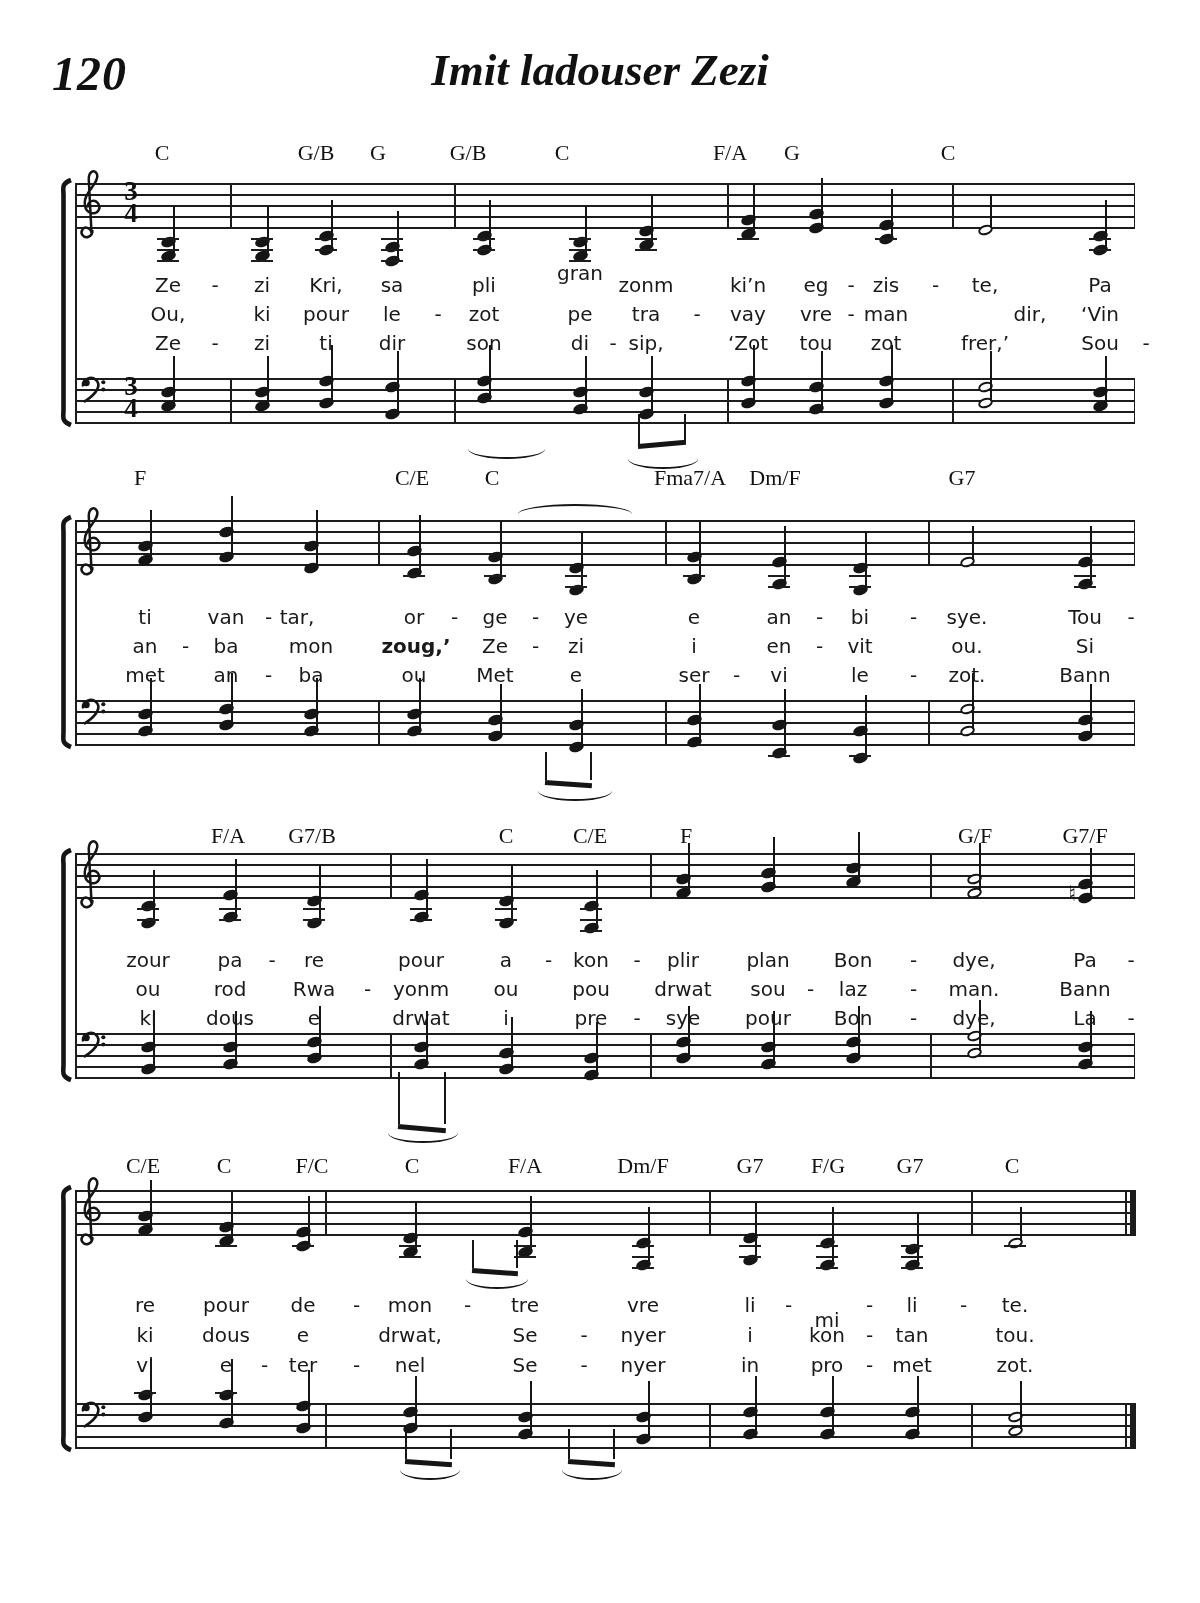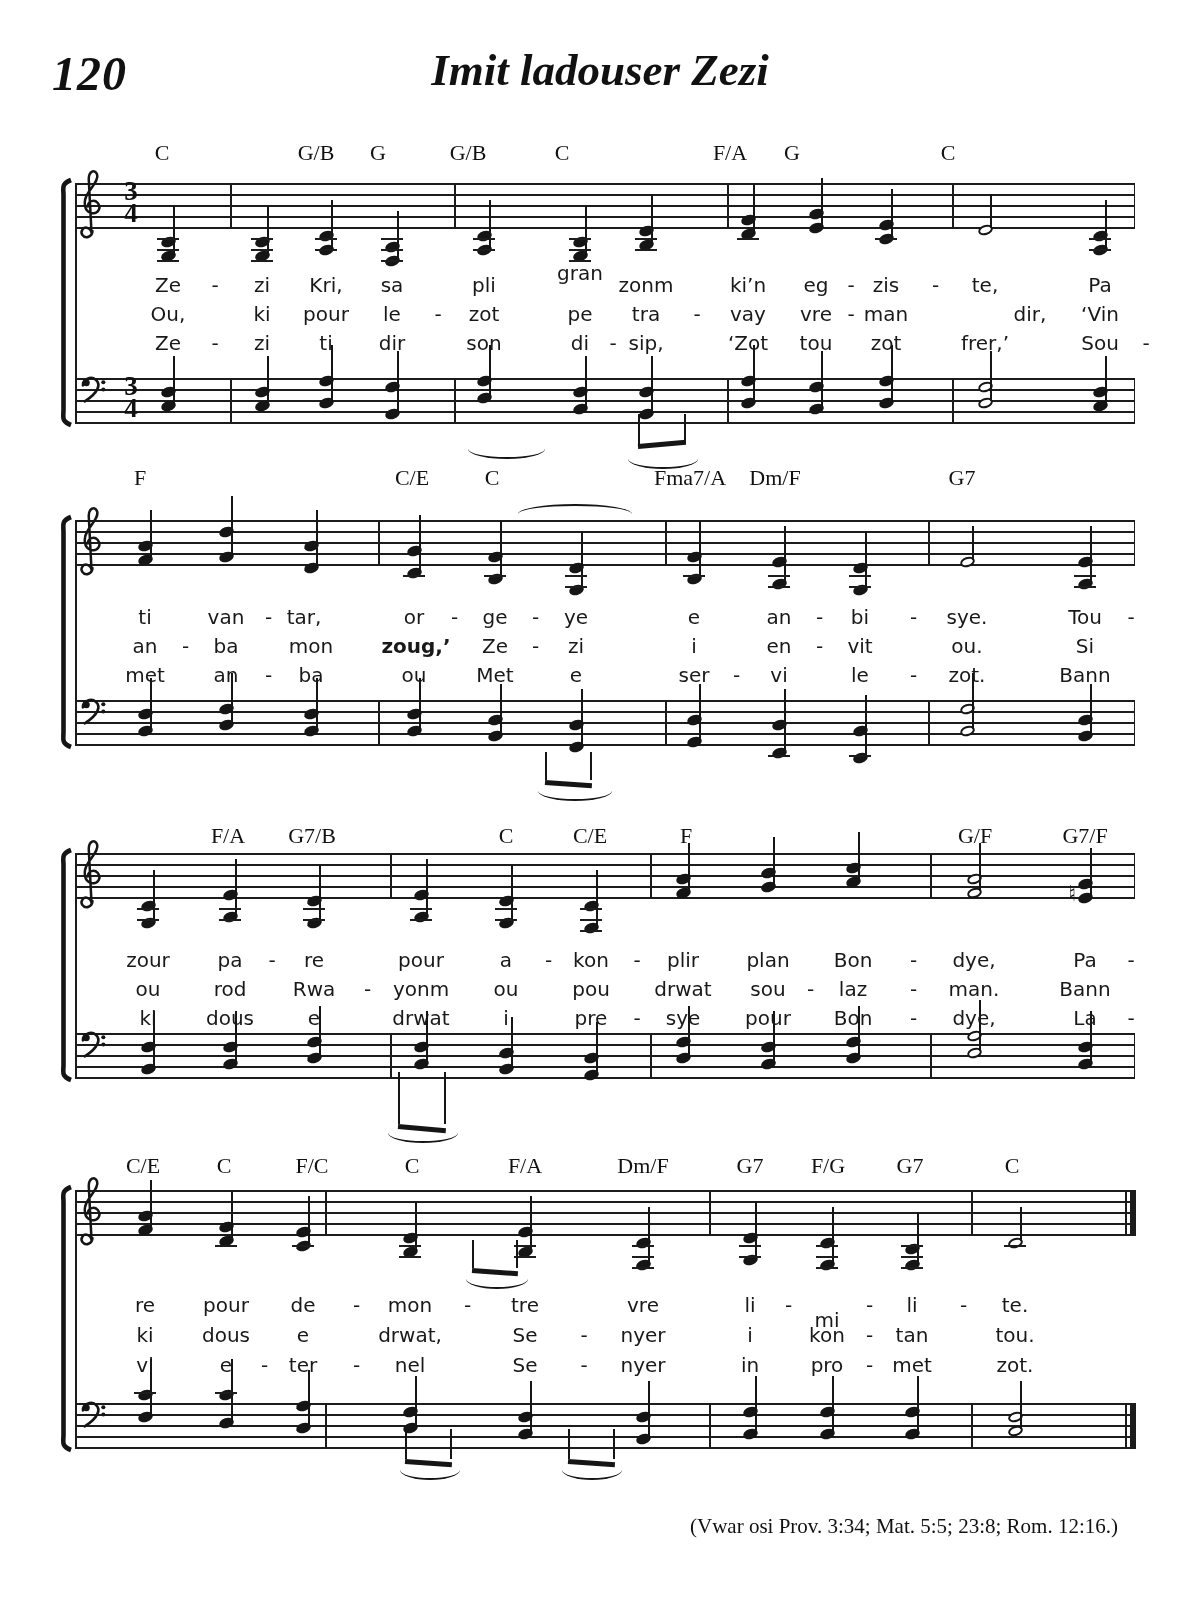--- a/index.html
+++ b/index.html
@@ -333,21 +333,21 @@
       <div class="notehead q" style="left: 1077.5px; top: 557px;"></div>
       <div class="notehead q" style="left: 1077.5px; top: 579px;"></div>
       <div class="stem" style="left: 1090.2px; top: 526px; height: 56px;"></div>
       <div class="ledger" style="left: 1074px; top: 575px;"></div>
       <div class="ledger" style="left: 1074px; top: 586px;"></div>
       <div class="notehead q" style="left: 1077.5px; top: 715px;"></div>
       <div class="notehead q" style="left: 1077.5px; top: 731px;"></div>
       <div class="stem" style="left: 1090.2px; top: 684px; height: 50px;"></div>
       <div class="lyric" style="left: 145px; top: 605px;">ti</div>
       <div class="lyric" style="left: 226px; top: 605px;">van</div>
-      <div class="lyric" style="left: 304px; top: 605px;">tar,</div>
+      <div class="lyric" style="left: 297px; top: 605px;">tar,</div>
       <div class="lyric" style="left: 414px; top: 605px;">or</div>
       <div class="lyric" style="left: 495px; top: 605px;">ge</div>
       <div class="lyric" style="left: 576px; top: 605px;">ye</div>
       <div class="lyric" style="left: 694px; top: 605px;">e</div>
       <div class="lyric" style="left: 779px; top: 605px;">an</div>
       <div class="lyric" style="left: 860px; top: 605px;">bi</div>
       <div class="lyric" style="left: 967px; top: 605px;">sye.</div>
       <div class="lyric" style="left: 1085px; top: 605px;">Tou</div>
       <div class="lyric" style="left: 268.5px; top: 605px;">-</div>
       <div class="lyric" style="left: 454.5px; top: 605px;">-</div>
@@ -723,14 +723,13 @@
       <div class="beam" style="left: 405px; top: 1459px; width: 47px; transform: rotate(4deg);"></div>
       <div class="stem" style="left: 405px; top: 1429px; height: 30px;"></div>
       <div class="stem" style="left: 450px; top: 1429px; height: 30px;"></div>
       <div class="beam" style="left: 568px; top: 1459px; width: 47px; transform: rotate(4deg);"></div>
       <div class="stem" style="left: 568px; top: 1429px; height: 30px;"></div>
       <div class="stem" style="left: 613px; top: 1429px; height: 30px;"></div>
       <div class="slur down" style="left: 466px; top: 1278px; width: 62px; height: 11px;"></div>
       <div class="slur down" style="left: 400px; top: 1469px; width: 60px; height: 11px;"></div>
       <div class="slur down" style="left: 562px; top: 1469px; width: 60px; height: 11px;"></div>
     </div>
-  <div class="abs footer-ref">(Vwar osi Prov. 3:34; Mat. 5:5; 23:8; Rom. 12:16.)</div>
 </div>
 
 </body></html>

